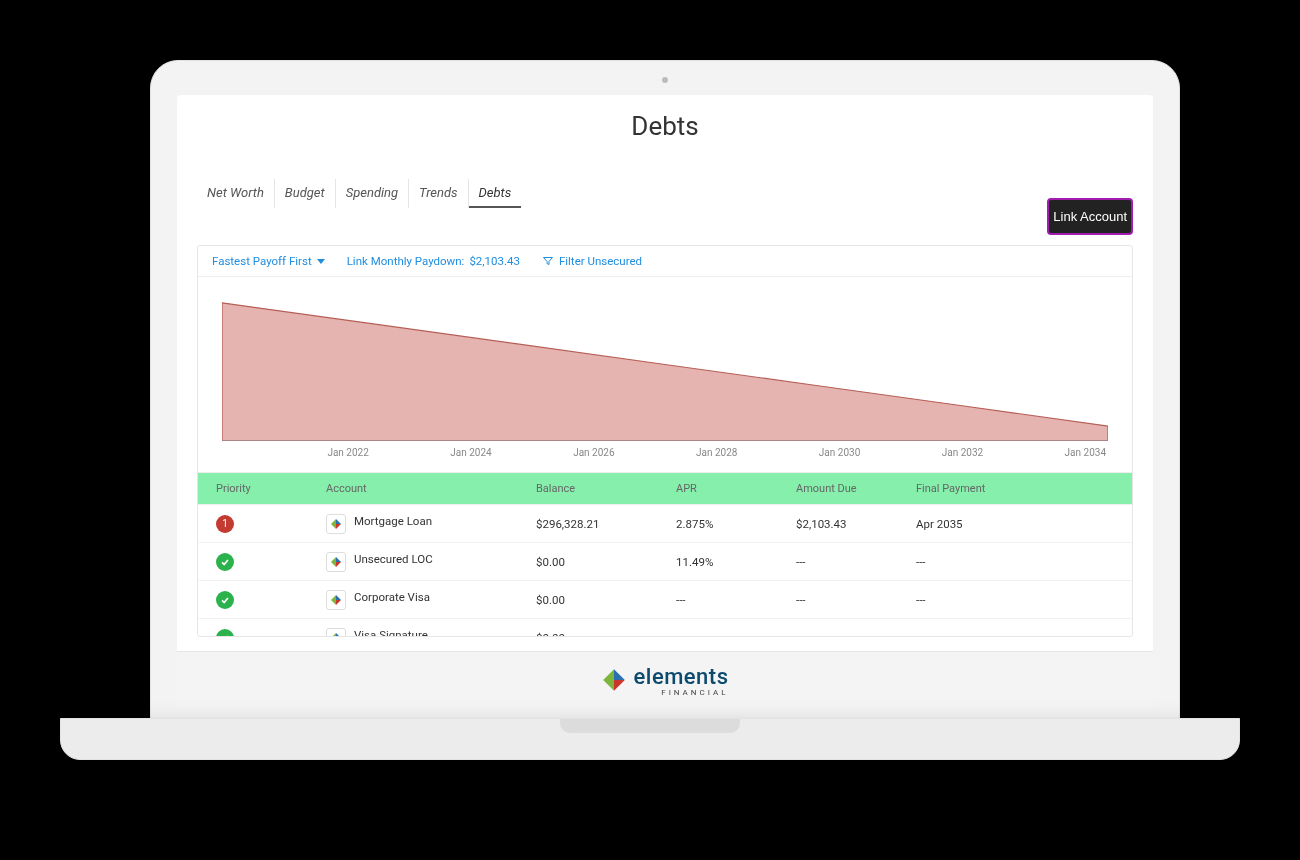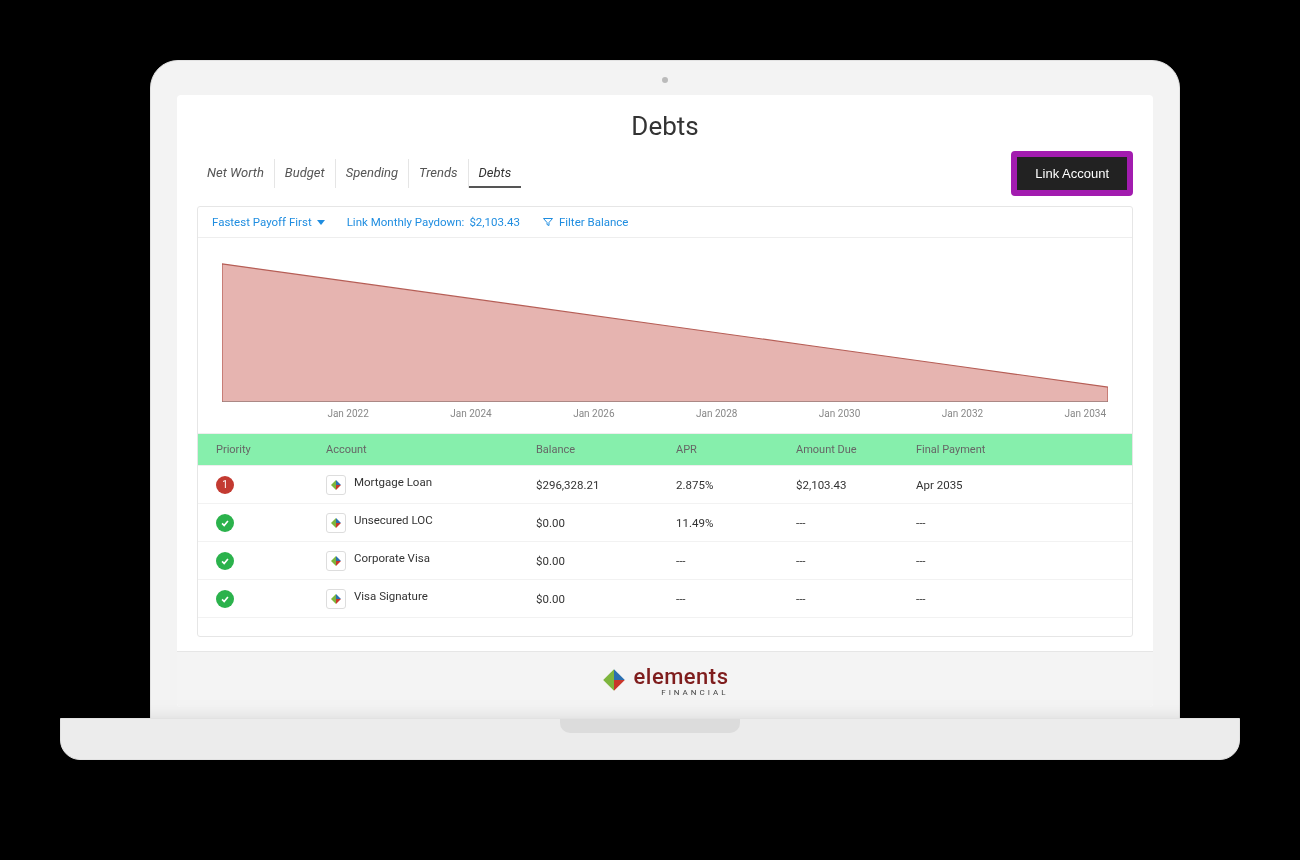--- a/index.html
+++ b/index.html
@@ -78,25 +78,26 @@
     cursor:pointer;
   }
   .tab:last-child{border-right:none;}
   .tab.active{
     color:#333;
     border-bottom:2px solid #555;
   }
   .link-btn{
     background:#222;
     color:#fff;
-    border:6px solid #a21caf;
+    border:2px solid #a21caf;
     border-radius:4px;
-    padding:9px 18px;
+    padding:9px 4px;
     font-size:13px;
     cursor:pointer;
+    margin-top:47px;
   }
   .panel{
     margin:0 20px 14px 20px;
     border:1px solid #e6e6e6;
     border-radius:3px;
     flex:1;
     display:flex;
     flex-direction:column;
     overflow:hidden;
   }
@@ -172,21 +173,21 @@
   .footer-logo{
     display:flex;
     justify-content:center;
     align-items:center;
     gap:6px;
     padding:14px 0 10px;
     background:#f4f4f4;
     border-top:1px solid #e6e6e6;
   }
   .footer-logo .word{
-    font-size:22px; color:#7f1d1d; font-weight:500; letter-spacing:.5px;
+    font-size:22px; color:#0c4a6e; font-weight:500; letter-spacing:.5px;
     line-height:1;
   }
   .footer-logo .sub{
     font-size:8px; color:#444; letter-spacing:3px; display:block; text-align:right;
   }
 </style>
 </head>
 <body>
 
 <div class="laptop">
@@ -215,21 +216,21 @@
         <div class="item">
           <span>Link Monthly Paydown:</span>
           <span>$2,103.43</span>
         </div>
         <div class="item">
           <span class="filter-icon">
             <svg width="12" height="12" viewBox="0 0 24 24" fill="none" stroke="#1f8de0" stroke-width="2">
               <path d="M3 5h18l-7 8v6l-4-2v-4z"></path>
             </svg>
           </span>
-          <span>Filter Balance</span>
+          <span>Filter Unsecured</span>
         </div>
       </div>
 
       <div class="chart-wrap">
         <div class="chart">
           <svg viewBox="0 0 700 120" preserveAspectRatio="none">
             <polygon id="chart-area" fill="#e6b4b0" stroke="#b65e56" stroke-width="1" points="0,1.5999999999999943 116.66666666666667,19.200000000000003 233.33333333333334,36.8 350,54.400000000000006 466.6666666666667,72 583.3333333333334,89.6 700,107.2 700,120 0,120"></polygon>
             <line x1="0" y1="120" x2="700" y2="120" stroke="#888" stroke-width="1"></line>
           </svg>
         </div>

